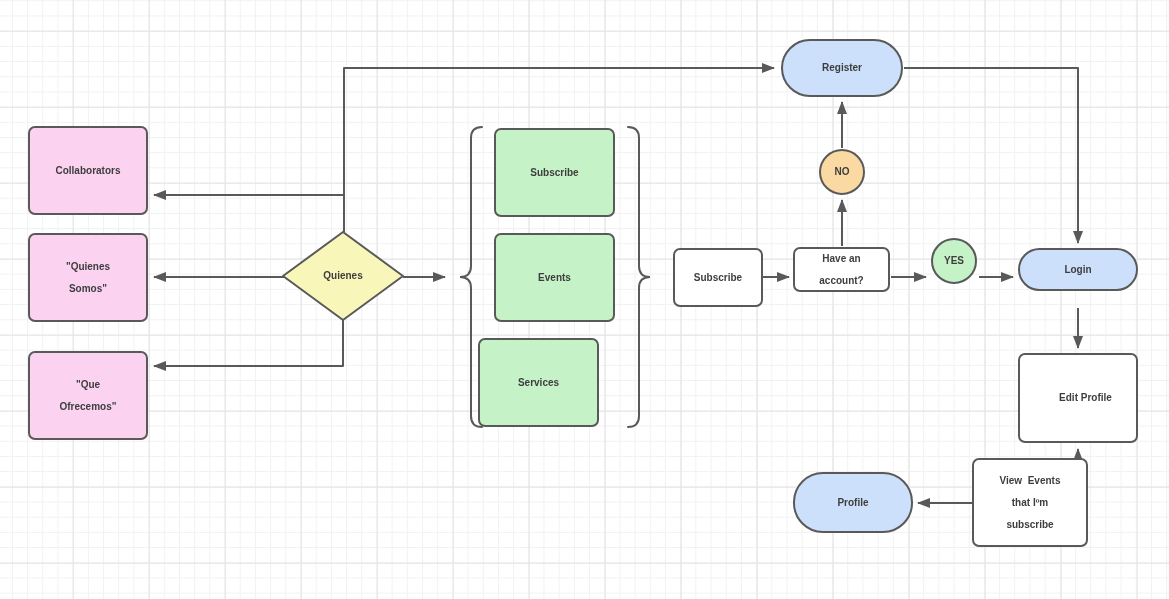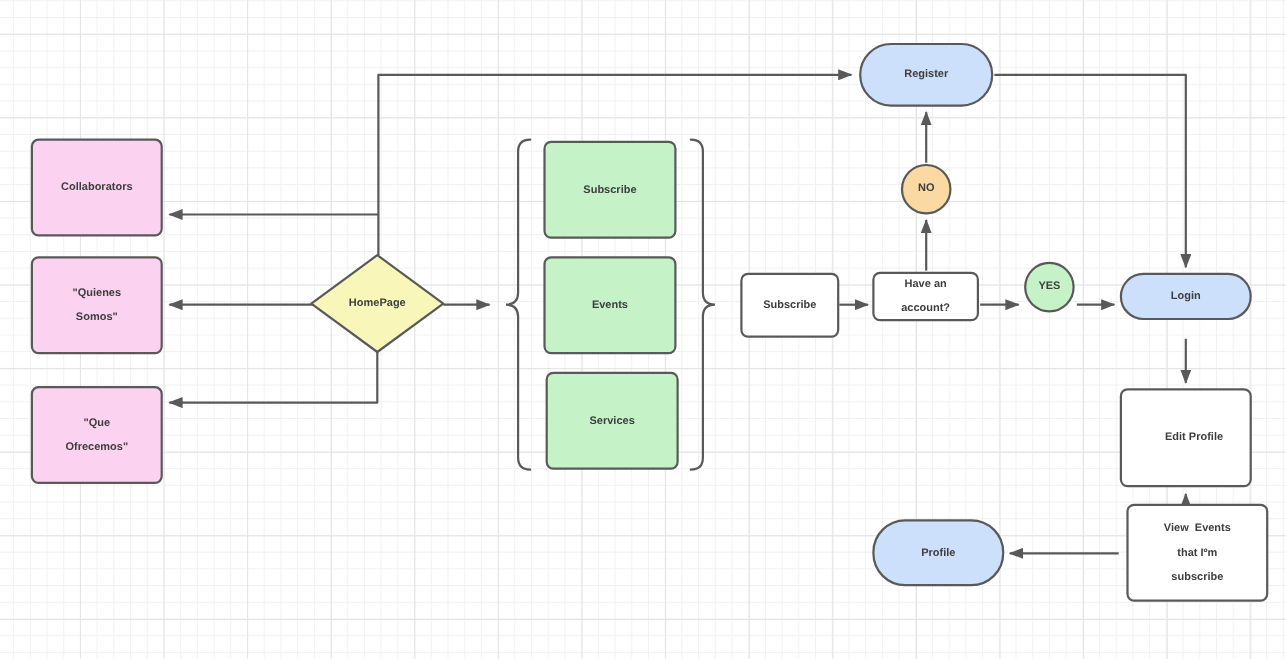--- a/index.html
+++ b/index.html
@@ -40,29 +40,29 @@
   .circle.green-c{background:var(--green);}
   .ghost{background:transparent; border:none; z-index:2;}
 
   
   #n-collaborators{left:28px;  top:113px; width:120px; height:89px;margin-top:13px;}
   #n-quienes      {left:28px;  top:233px; width:120px; height:89px;}
   #n-ofrecemos    {left:28px;  top:351px; width:120px; height:89px;}
   #n-homepage     {left:283px; top:232px; width:120px; height:88px;}
   #n-workshops    {left:494px; top:128px; width:121px; height:89px;}
   #n-events       {left:494px; top:233px; width:121px; height:89px;}
-  #n-services     {left:496px; top:338px; width:121px; height:89px;}
+  #n-services     {left:478px; top:338px; width:121px; height:89px;}
   #n-subscribe    {left:673px; top:248px; width:90px;  height:59px;}
   #n-haveaccount  {left:793px; top:247px; width:97px;  height:45px;}
   #n-no           {left:819px; top:149px; width:46px;  height:46px;}
   #n-yes          {left:931px; top:238px; width:46px;  height:46px;}
   #n-register     {left:781px; top:39px;  width:122px; height:58px;}
   #n-login        {left:1018px;top:248px; width:120px; height:43px;}
   #n-editprofile  {left:1018px;top:353px; width:120px; height:90px;padding-left:15px;}
-  #n-viewevents   {left:1024px;top:458px; width:129px; height:89px;}
+  #n-viewevents   {left:972px;top:458px; width:116px; height:89px;}
   #n-profile      {left:793px; top:472px; width:120px; height:61px;}
 </style>
 </head>
 <body>
 
 <div id="canvas">
 
   <svg class="wires" width="1169" height="599" viewBox="0 0 1169 599">
     <defs>
       <marker id="arrow" viewBox="0 0 13 10" markerWidth="13" markerHeight="10" refX="12" refY="5" orient="auto" markerUnits="userSpaceOnUse">
@@ -97,21 +97,21 @@
   <div class="node pink" id="n-quienes">
     <span>"Quienes
 Somos"</span>
   </div>
   <div class="node pink" id="n-ofrecemos">
     <span>"Que
 Ofrecemos"</span>
   </div>
 
   <div class="node ghost" id="n-homepage">
-    <span>HomePage</span>
+    <span>Quienes</span>
   </div>
 
   <div class="node green" id="n-workshops">
     <span>Subscribe</span>
   </div>
   <div class="node green" id="n-events">
     <span>Events</span>
   </div>
   <div class="node green" id="n-services">
     <span>Services</span>

